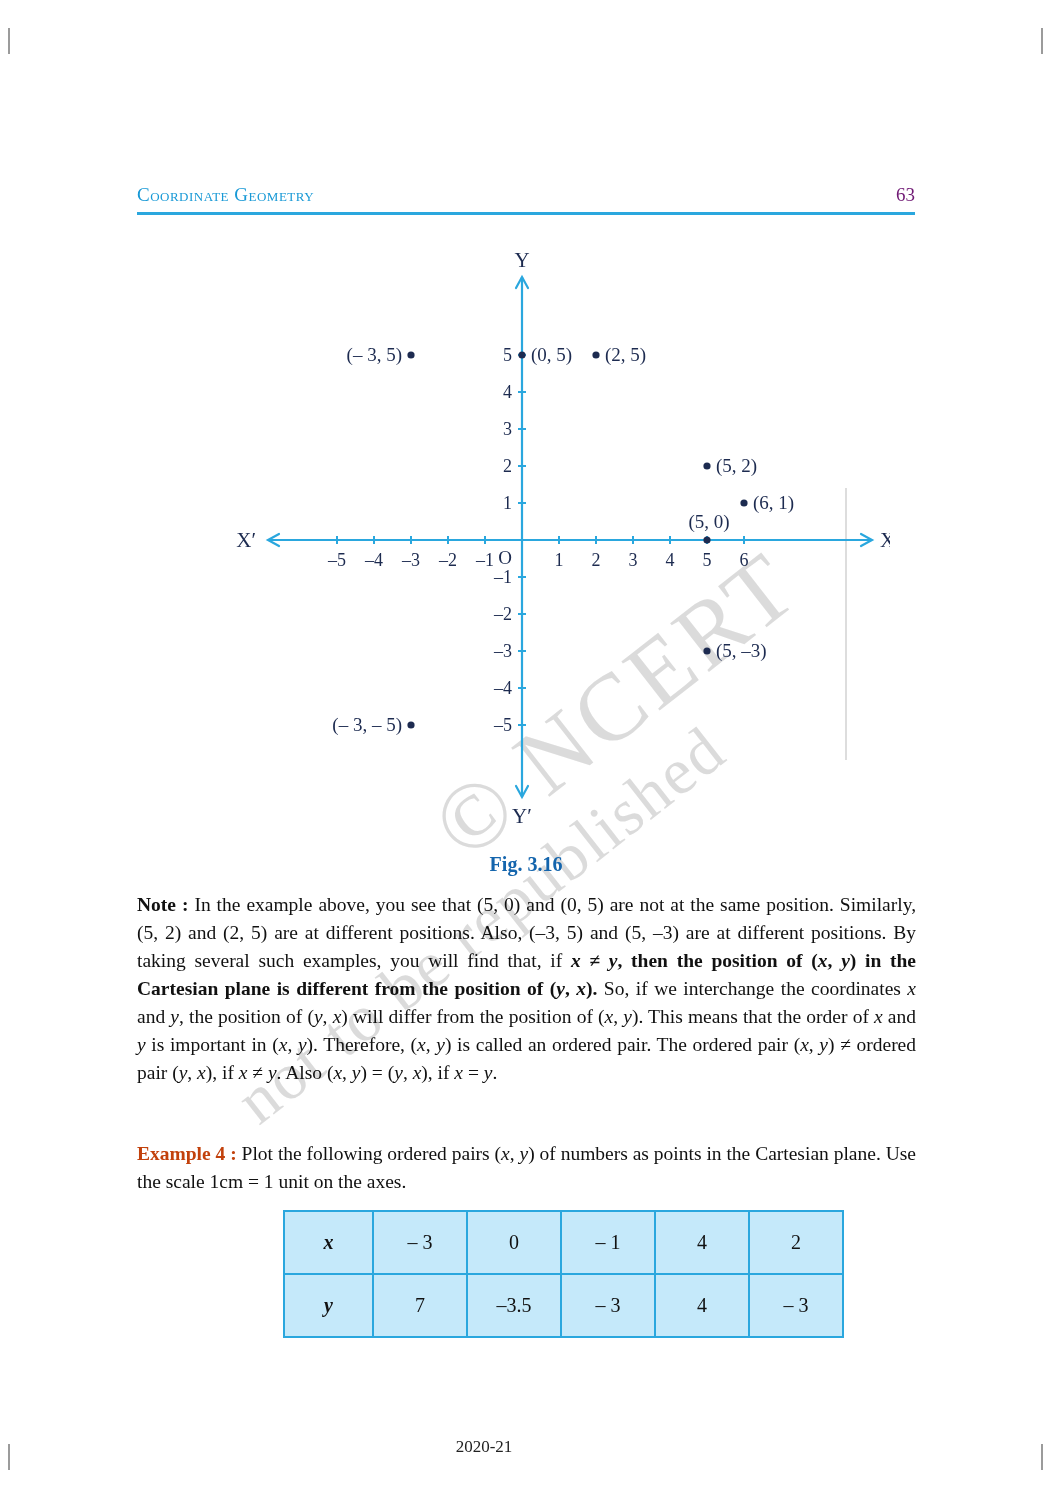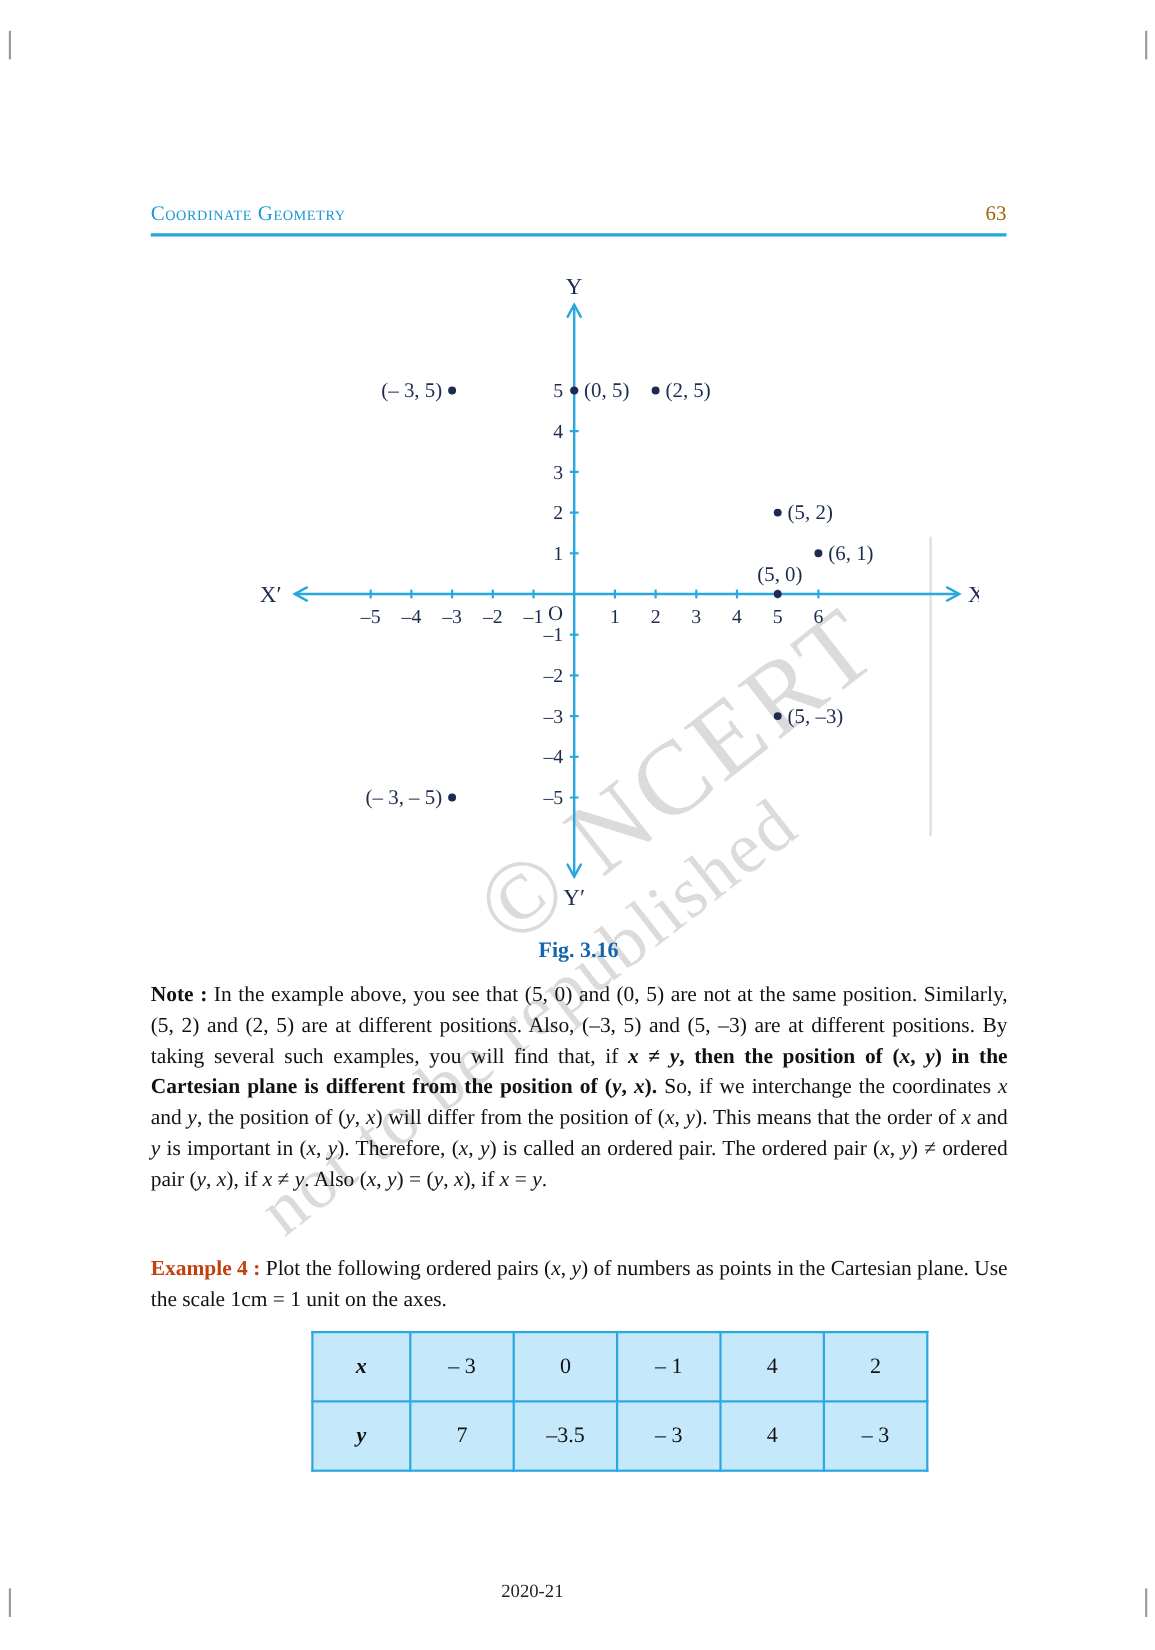--- a/index.html
+++ b/index.html
@@ -8,21 +8,21 @@
   .page>*{position:absolute;z-index:1;}
   .page>.wm{z-index:0;}
 
   .crop{width:2px;height:26px;background:#9b9b9b;}
   #crop-tl{left:8px;top:28px;} #crop-tr{left:1041px;top:28px;}
   #crop-bl{left:8px;top:1444px;} #crop-br{left:1041px;top:1444px;}
 
   .header{left:137px;top:184px;width:778px;display:flex;
           justify-content:space-between;align-items:center;}
   .header .title{font-variant:small-caps;color:#1899d6;font-size:19px;letter-spacing:.5px;}
-  .header .pno{color:#a16207;font-size:19px;}
+  .header .pno{color:#701a75;font-size:19px;}
   .rule{left:137px;top:212px;width:778px;height:3px;background:#2aa7de;}
 
   .figure{left:190px;top:252px;width:700px;height:585px;}
   #plot text{font-family:"Liberation Serif",serif;}
   .caption{left:137px;top:853px;width:778px;text-align:center;
            font-weight:bold;font-size:20px;color:#1465ad;}
 
   .para{left:137px;width:779px;font-size:19.5px;line-height:28px;text-align:justify;}
   #note{top:891px;}
   #example{top:1140px;}

